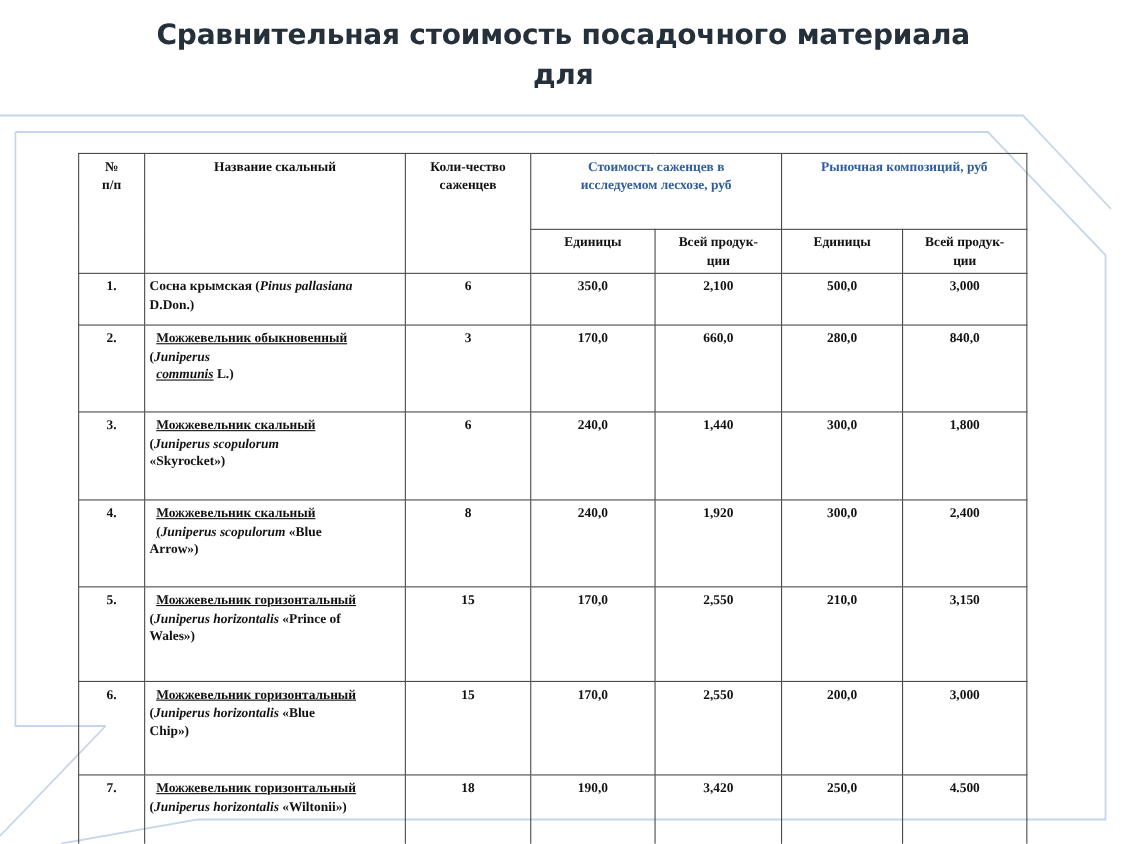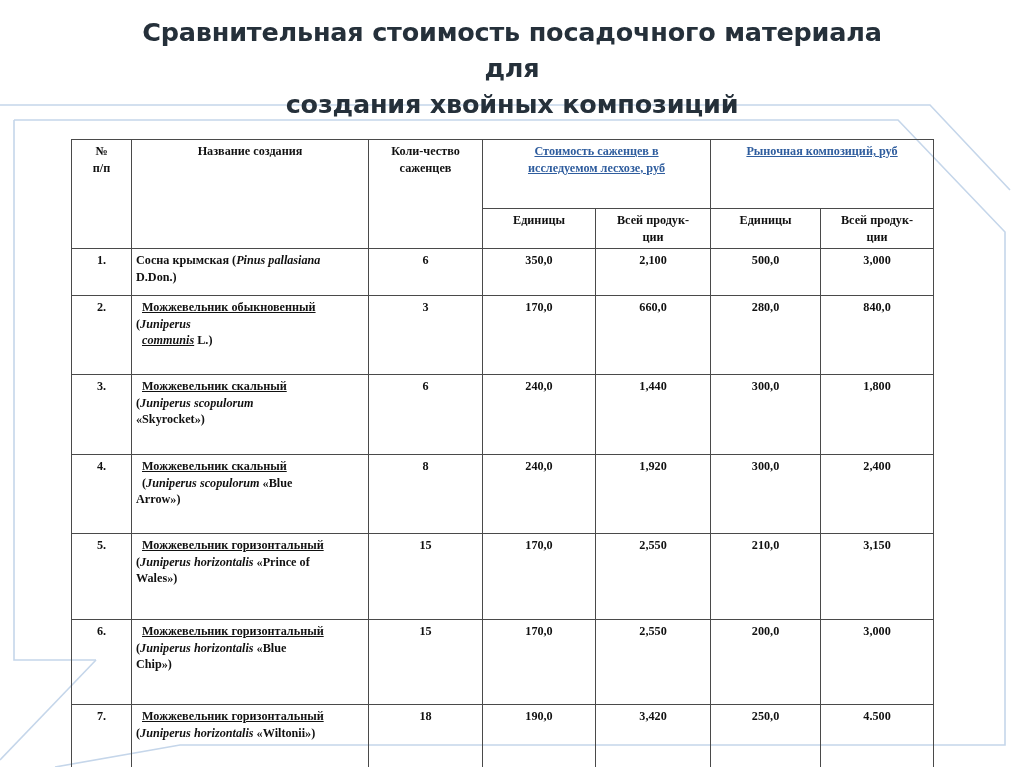--- a/index.html
+++ b/index.html
@@ -73,21 +73,20 @@
     text-align: center;
     vertical-align: middle;
     font-weight: bold;
   }
   .hd-blue {
     color: #2f5d9e;
     font-weight: bold;
     text-align: center;
     vertical-align: middle;
     font-size: 12.6px;
-    text-decoration: underline;
   }
   .hd-dark {
     color: #111111;
   }
 
   
   col.c-num   { width: 60px;  }
   col.c-name  { width: 237px; }
   col.c-qty   { width: 114px; }
   col.c-u1    { width: 113px; }
@@ -140,42 +139,41 @@
 
   <path d="M 1024 330 L 1024 330" fill="none" stroke="#c5d6ea" stroke-width="1.6"></path>
   <path d="M 96 660 L 0 760" fill="none" stroke="#c5d6ea" stroke-width="1.6"></path>
 
   <path d="M 14 120 L 898 120 L 1005 232 L 1005 745 L 180 745 L 55 767" fill="none" stroke="#c5d6ea" stroke-width="1.6"></path>
   <path d="M 14 120 L 14 660 L 96 660" fill="none" stroke="#c5d6ea" stroke-width="1.6"></path>
 </svg>
 
 <div class="title-block">
   <span class="title-text">Сравнительная стоимость посадочного материала для</span>
-  <span class="title-text">создания хвойных композиций</span>
 </div>
 
 <div class="table-wrap">
   <table class="cost-table">
     <colgroup>
       <col class="c-num">
         <col class="c-name">
         <col class="c-qty">
       <col class="c-u1">
         <col class="c-t1">
         <col class="c-u2">
         <col class="c-t2">
     </colgroup>
 
     <thead>
       <tr class="r-h1">
         <td class="hd hd-dark" rowspan="2">
           <span>№</span><br>
           <span>п/п</span>
         </td>
-        <td class="hd hd-dark" rowspan="2">Название создания</td>
+        <td class="hd hd-dark" rowspan="2">Название скальный</td>
         <td class="hd hd-dark" rowspan="2">
           <span>Коли-чество</span><br>
           <span>саженцев</span>
         </td>
         <td class="hd-blue" colspan="2">
           <span>Стоимость саженцев в</span><br>
           <span>исследуемом лесхозе, руб</span>
         </td>
         <td class="hd-blue" colspan="2">Рыночная композиций, руб</td>
       </tr>

